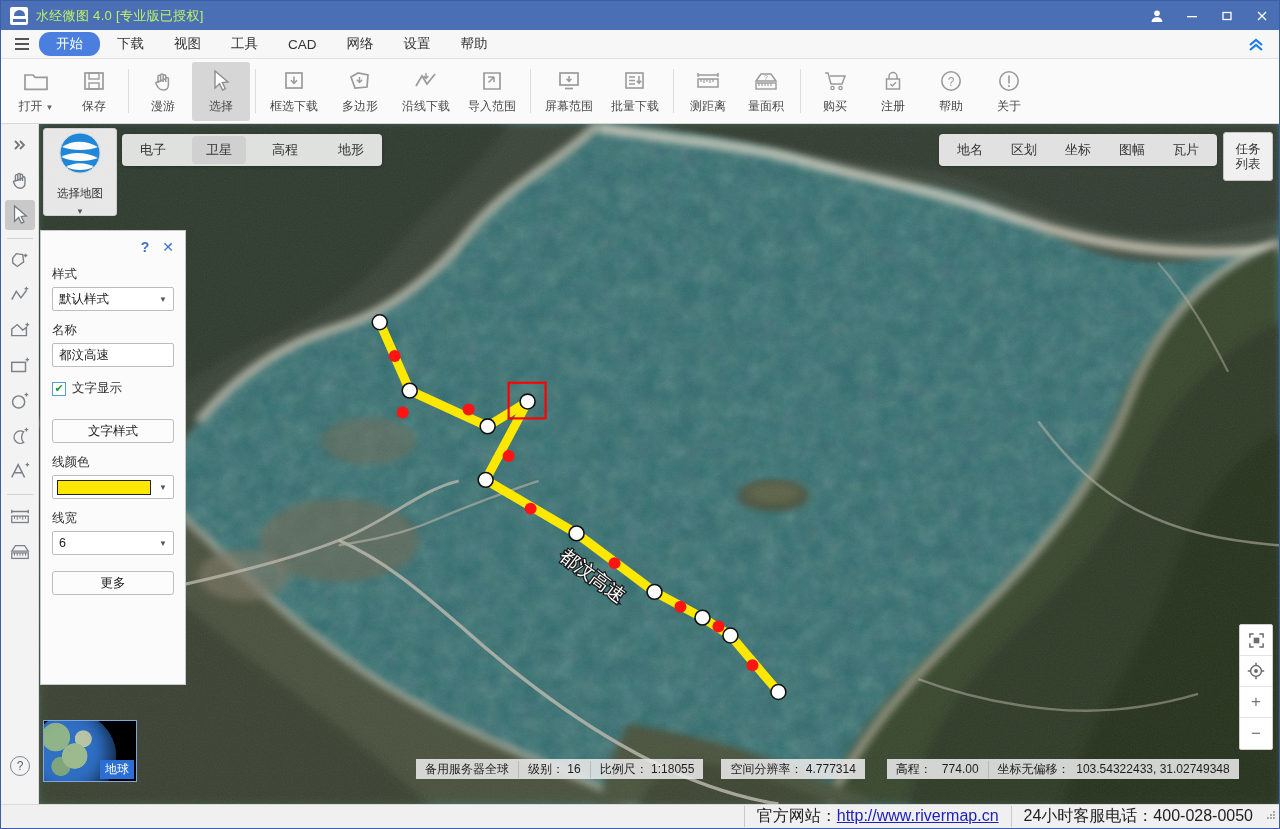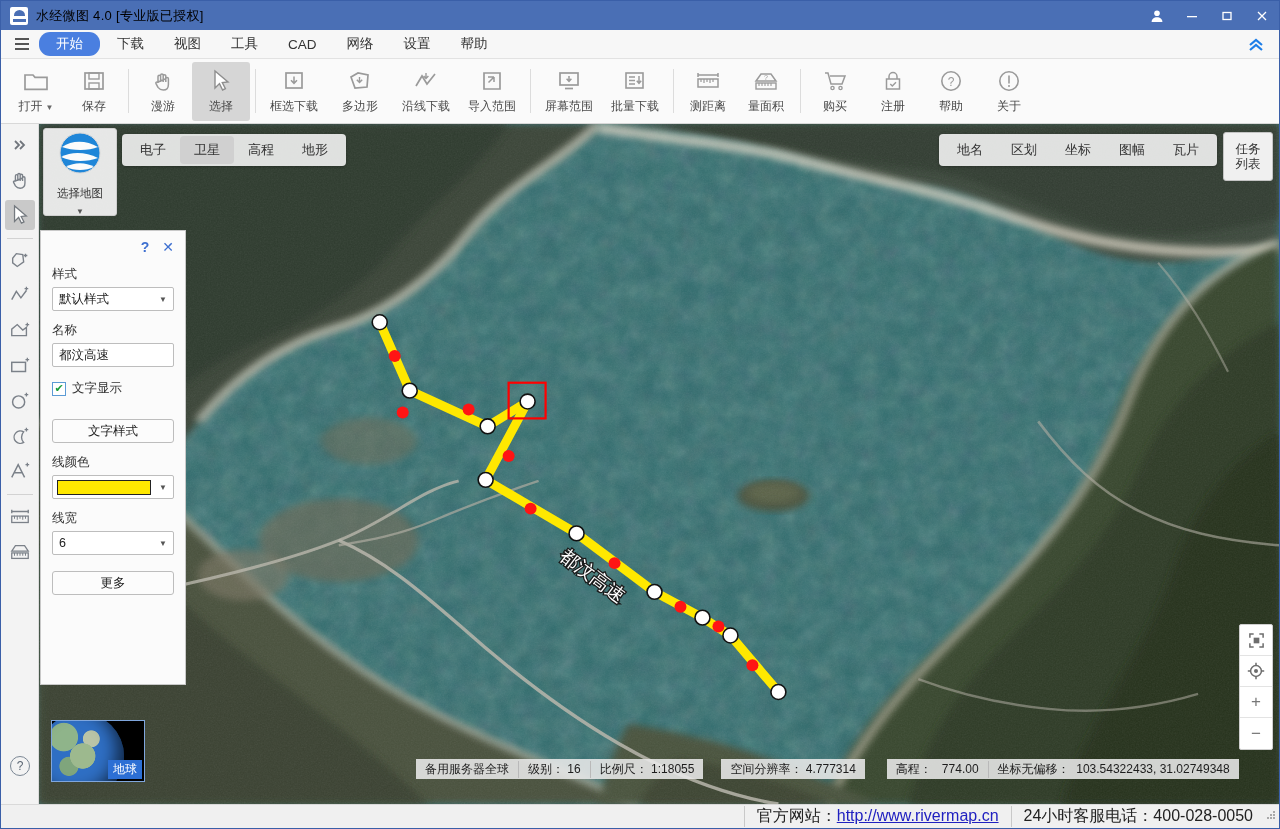--- a/index.html
+++ b/index.html
@@ -10,21 +10,21 @@
   }
   #app {
     width: 1280px; height: 829px; position: relative;
     border: 1px solid #3a5fa8; background: #f4f4f4;
     display: flex; flex-direction: column;
   }
 
   
   .titlebar {
     height: 29px; background: #4a6fb5; display: flex; align-items: center;
-    flex: 0 0 29px; position: relative; color: #000000;
+    flex: 0 0 29px; position: relative; color: #bef264;
   }
   .title-logo {
     width: 18px; height: 18px; margin-left: 9px; margin-right: 8px;
     background: #fff; border-radius: 2px; position: relative;
     display: flex; align-items: center; justify-content: center;
   }
   .title-logo::before{
     content:""; width:11px; height:6px; background:#4a6fb5;
     border-radius: 6px 6px 0 0; position:absolute; top:3px;
   }
@@ -113,21 +113,21 @@
     gap: 2px; cursor: default;
   }
   .map-select .glabel { font-size: 11.5px; color: #333; }
   .map-select .gcaret { font-size: 8px; color: #555; line-height: 6px; }
 
   .layer-tabs, .rt-tabs {
     position: absolute; top: 10px; height: 32px; background: rgba(247,247,247,.88);
     border-radius: 4px; display: flex; align-items: center; padding: 0 4px;
     box-shadow: 0 1px 3px rgba(0,0,0,.25);
   }
-  .layer-tabs { left: 83px; }
+  .layer-tabs { left: 83px; gap: 12px; }
   .rt-tabs { right: 62px; }
   .ltab {
     font-size: 13px; color: #333; padding: 5px 14px; border-radius: 4px;
     cursor: default; white-space: nowrap;
   }
   .ltab.active { background: #d0d0d0; }
   .tasklist-btn {
     position: absolute; right: 6px; top: 8px; width: 50px; height: 49px;
     background: #f0f0f0; border: 1px solid #c4c4c4; border-radius: 3px;
     display: flex; align-items: center; justify-content: center;
@@ -139,21 +139,21 @@
     position: absolute; right: 6px; bottom: 54px; width: 34px;
     border: 1px solid #cfcfcf; background: #fff; border-radius: 2px; overflow: hidden;
   }
   .mc {
     height: 31px; display: flex; align-items: center; justify-content: center;
     border-bottom: 1px solid #e3e3e3; cursor: default; color: #777; font-size: 17px;
   }
   .mc:last-child { border-bottom: none; }
 
   .globe-thumb {
-    position: absolute; left: 12px; bottom: 22px; width: 94px; height: 62px;
+    position: absolute; left: 4px; bottom: 22px; width: 94px; height: 62px;
     border: 1px solid #7fa6dd; background: #000; overflow: hidden; cursor: default;
   }
   .globe-thumb .earth {
     position: absolute; left: -14px; top: -8px; width: 86px; height: 86px;
     border-radius: 50%;
     background:
       radial-gradient(circle at 30% 28%, #8fb48a 0 16%, transparent 17%),
       radial-gradient(circle at 52% 50%, #9db98e 0 20%, transparent 21%),
       radial-gradient(circle at 36% 62%, #7fa57c 0 12%, transparent 13%),
       radial-gradient(circle at 62% 30%, #b9c4a7 0 10%, transparent 11%),

